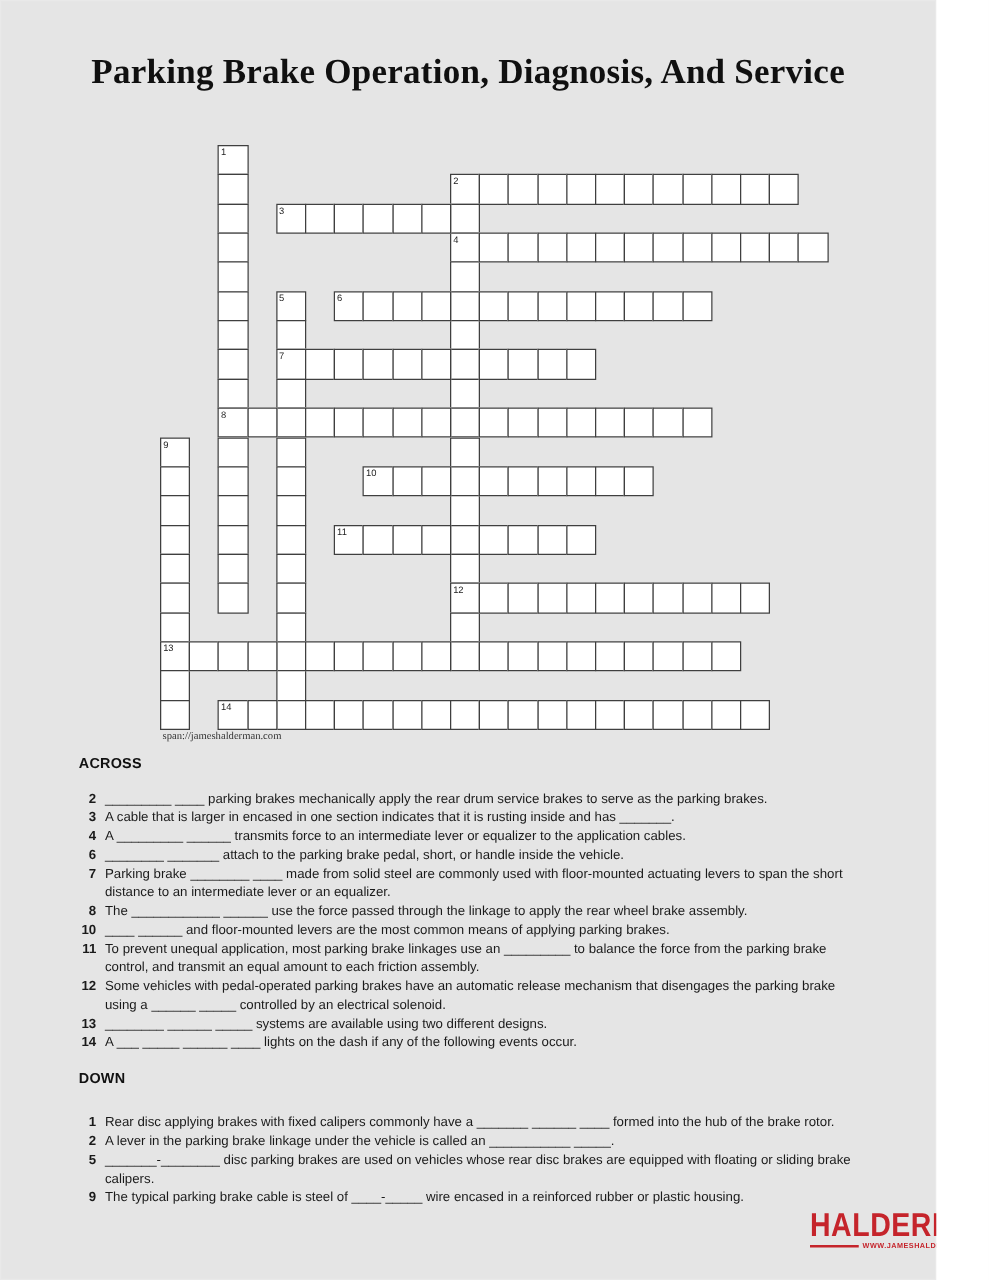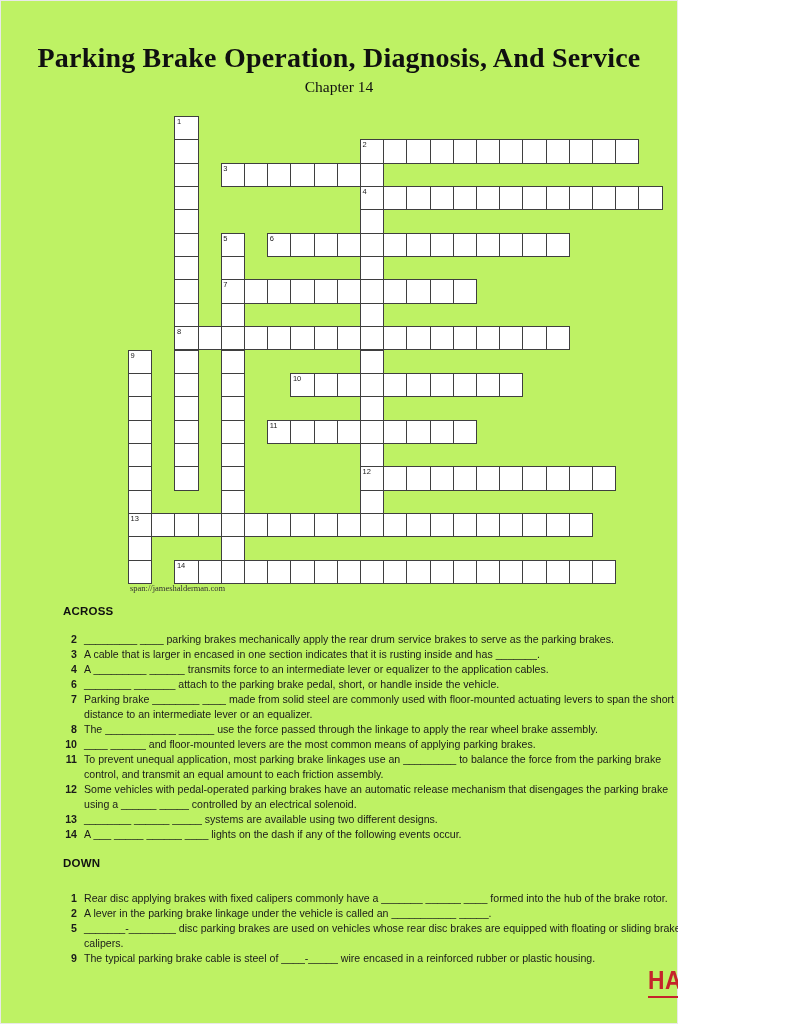--- a/index.html
+++ b/index.html
@@ -1,17 +1,17 @@
 <!DOCTYPE html>
 <html><head>
 <meta charset="utf-8">
 <style>
   html,body { margin:0; padding:0; background:#fff; }
   body { width:791px; height:1024px; font-family:"Liberation Sans", sans-serif; }
-  .page { position:relative; width:678px; height:1024px; background:#bef264; overflow:hidden;
+  .page { position:relative; width:749px; height:1024px; background:#e5e5e5; overflow:hidden;
           box-shadow: inset 0 0 0 1px #e9e9e9; }
 
   .title { position:absolute; top:42px; left:0; width:100%; text-align:center;
            font-family:"Liberation Serif", serif; font-weight:bold; font-size:28px; color:#101010;
            letter-spacing:0.2px; }
   .subtitle { position:absolute; top:78px; left:0; width:100%; text-align:center;
               font-family:"Liberation Serif", serif; font-size:15.5px; color:#101010; }
 
   .grid { position:absolute; left:128px; top:116px; }
   .cell { position:absolute; width:24.2px; height:24.35px; box-sizing:border-box;
@@ -41,21 +41,20 @@
   .logoline { flex:1; height:2px; background:#c5242b; margin-right:3px; }
   .logotagtext { font-size:5.8px; font-weight:bold; color:#c5242b; letter-spacing:0.4px;
                  white-space:nowrap; }
 </style>
 </head>
 <body>
 
 <div class="page">
 
   <div class="title">Parking Brake Operation, Diagnosis, And Service</div>
-  <div class="subtitle">Chapter 14</div>
 
   <div class="grid">
       <div class="cell" style="left: 46.4px; top: 0px;">
         <span class="cellnum">1</span>
       </div>
       <div class="cell" style="left: 46.4px; top: 23.35px;"></div>
       <div class="cell" style="left: 46.4px; top: 46.7px;"></div>
       <div class="cell" style="left: 46.4px; top: 70.05px;"></div>
       <div class="cell" style="left: 46.4px; top: 93.4px;"></div>
       <div class="cell" style="left: 46.4px; top: 116.75px;"></div>

